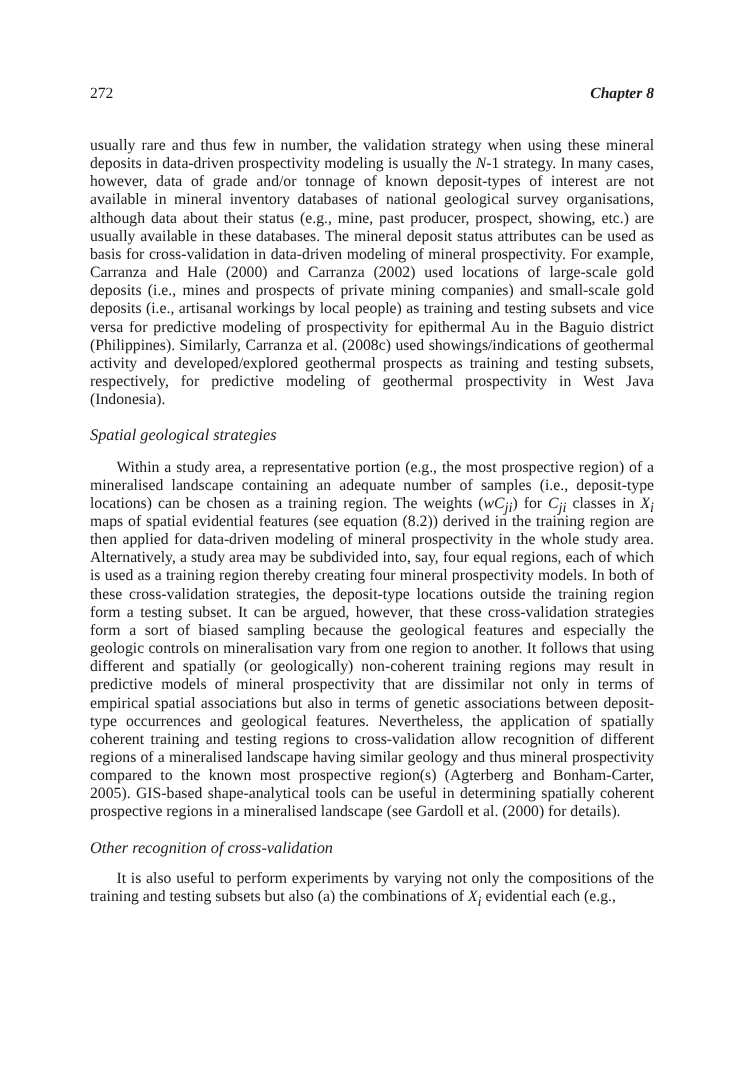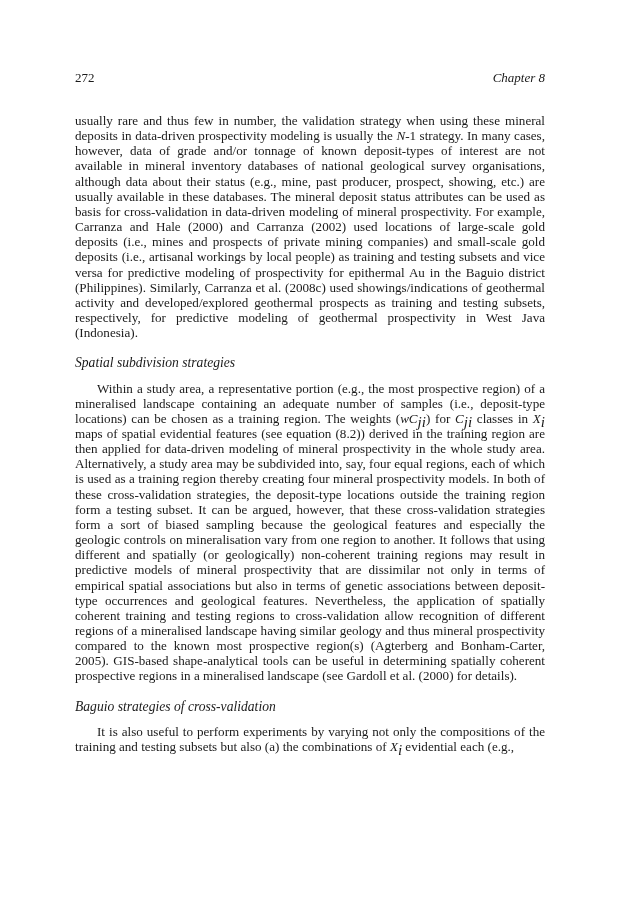--- a/index.html
+++ b/index.html
@@ -23,21 +23,21 @@
     align-items: flex-start;
     font-size: 13px;
     margin-bottom: 13px;
   }
   .running-head .pageno {
     font-style: normal;
     font-weight: normal;
   }
   .running-head .chapter {
     font-style: italic;
-    font-weight: normal;
+    font-weight: bold;
   }
   .body-text {
     font-size: 13.1px;
     line-height: 15.15px;
     text-align: justify;
     margin-top: 27px;
   }
   p.para {
     margin: 0;
   }
@@ -49,41 +49,41 @@
     font-weight: normal;
     font-style: italic;
     margin: 15px 0 10px 0;
     text-align: left;
     text-indent: 0;
   }
   .var {
     font-style: italic;
   }
   sub {
-    font-size: 15px;
+    font-size: 12px;
     line-height: 0;
   }
 </style>
 </head>
 <body>
 
 <div class="sheet">
 
   <div class="running-head">
     <span class="pageno">272</span>
     <span class="chapter">Chapter 8</span>
   </div>
 
   <div class="body-text">
 
     <p class="para"><span>usually rare and thus few in number, the validation strategy when using these mineral deposits in data-driven prospectivity modeling is usually the </span><span class="var">N</span><span>-1 strategy. In many cases, however, data of grade and/or tonnage of known deposit-types of interest are not available in mineral inventory databases of national geological survey organisations, although data about their status (e.g., mine, past producer, prospect, showing, etc.) are usually available in these databases. The mineral deposit status attributes can be used as basis for cross-validation in data-driven modeling of mineral prospectivity. For example, Carranza and Hale (2000) and Carranza (2002) used locations of large-scale gold deposits (i.e., mines and prospects of private mining companies) and small-scale gold deposits (i.e., artisanal workings by local people) as training and testing subsets and vice versa for predictive modeling of prospectivity for epithermal Au in the Baguio district (Philippines). Similarly, Carranza et al. (2008c) used showings/indications of geothermal activity and developed/explored geothermal prospects as training and testing subsets, respectively, for predictive modeling of geothermal prospectivity in West Java (Indonesia).</span></p>
 
-    <h2 class="section-heading">Spatial subdivision strategies</h2>
+    <h2 class="section-heading">Spatial geological strategies</h2>
 
     <p class="para indented"><span>Within a study area, a representative portion (e.g., the most prospective region) of a mineralised landscape containing an adequate number of samples (i.e., deposit-type locations) can be chosen as a training region. The weights (</span><span class="var"><span>wC</span><sub>ji</sub></span><span>) for </span><span class="var"><span>C</span><sub>ji</sub></span><span> classes in </span><span class="var"><span>X</span><sub>i</sub></span><span> maps of spatial evidential features (see equation (8.2)) derived in the training region are then applied for data-driven modeling of mineral prospectivity in the whole study area. Alternatively, a study area may be subdivided into, say, four equal regions, each of which is used as a training region thereby creating four mineral prospectivity models. In both of these cross-validation strategies, the deposit-type locations outside the training region form a testing subset. It can be argued, however, that these cross-validation strategies form a sort of biased sampling because the geological features and especially the geologic controls on mineralisation vary from one region to another. It follows that using different and spatially (or geologically) non-coherent training regions may result in predictive models of mineral prospectivity that are dissimilar not only in terms of empirical spatial associations but also in terms of genetic associations between deposit-type occurrences and geological features. Nevertheless, the application of spatially coherent training and testing regions to cross-validation allow recognition of different regions of a mineralised landscape having similar geology and thus mineral prospectivity compared to the known most prospective region(s) (Agterberg and Bonham-Carter, 2005). GIS-based shape-analytical tools can be useful in determining spatially coherent prospective regions in a mineralised landscape (see Gardoll et al. (2000) for details).</span></p>
 
-    <h2 class="section-heading">Baguio strategies of cross-validation</h2>
+    <h2 class="section-heading">Other recognition of cross-validation</h2>
 
     <p class="para indented"><span>It is also useful to perform experiments by varying not only the compositions of the training and testing subsets but also (a) the combinations of </span><span class="var"><span>X</span><sub>i</sub></span><span> evidential each (e.g.,</span></p>
 
   </div>
 
 </div>
 
 </body></html>

